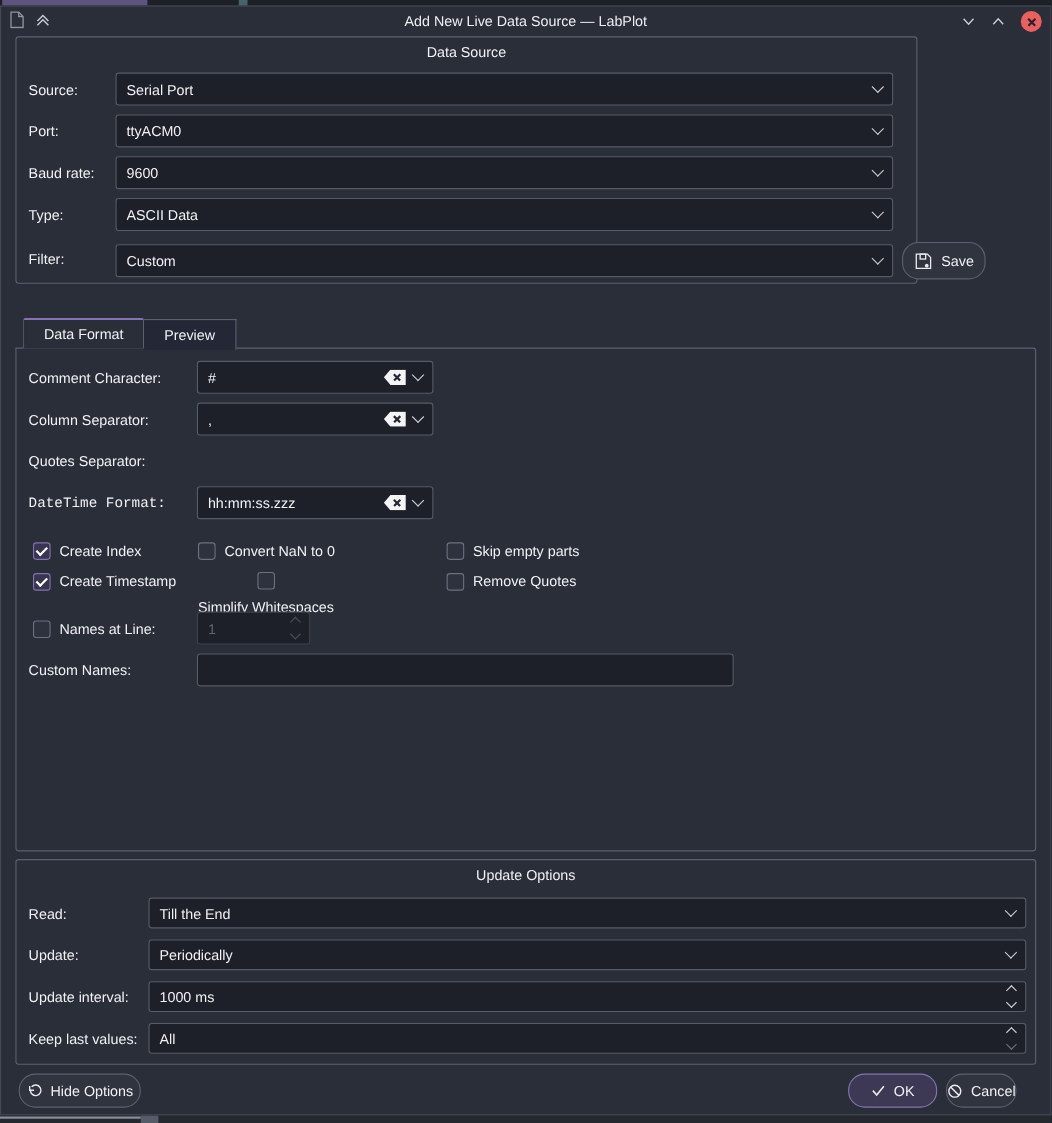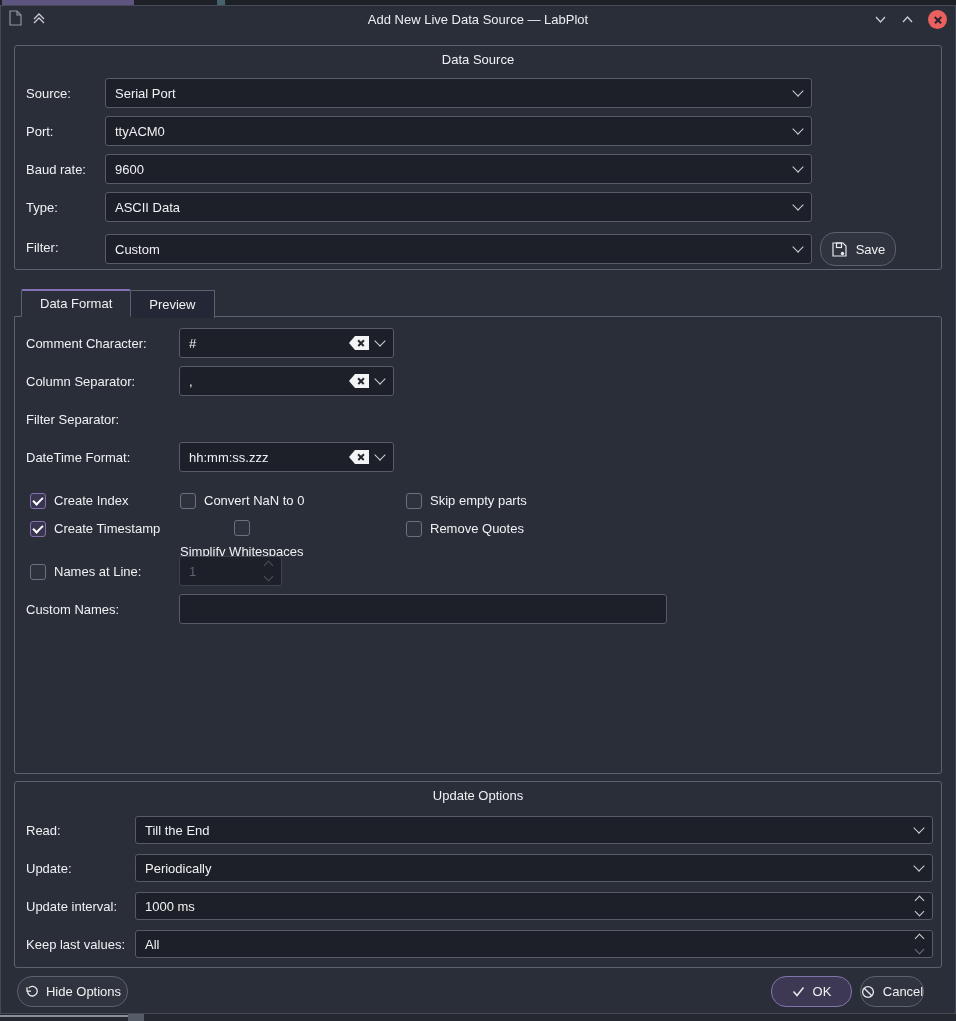--- a/index.html
+++ b/index.html
@@ -132,21 +132,21 @@
       </span>
       <span class="icon winbtn">
         <svg width="13" height="9" viewBox="0 0 13 9">
             <path d="M2 7l4.5-5L11 7" fill="none" stroke="#c9ccd3" stroke-width="1.3"></path>
           </svg>
       </span>
       <span class="closebtn"></span>
     </div>
   </div>
 
-  <div class="group" style="left:13px;top:39px;width:928px;height:225px;">
+  <div class="group" style="left:13px;top:27px;width:820px;height:225px;">
     <div class="group-title">Data Source</div>
 
     <div class="lbl" style="left:11px;top:32px;">Source:</div>
     <div class="combo" style="left:90px;top:32px;width:707px;">
       <span class="val">Serial Port</span>
       <span class="chev-down"></span>
     </div>
 
     <div class="lbl" style="left:11px;top:70px;">Port:</div>
     <div class="combo" style="left:90px;top:70px;width:707px;">
@@ -201,23 +201,23 @@
       <span class="chev-down"></span>
     </div>
 
     <div class="lbl" style="left:11px;top:49px;">Column Separator:</div>
     <div class="combo" style="left:164px;top:49px;width:215px;">
       <span class="val">,</span>
       <span class="clear-btn"></span>
       <span class="chev-down"></span>
     </div>
 
-    <div class="lbl" style="left:11px;top:87px;">Filter Separator:</div>
-
-    <div class="lbl" style="left:11px;top:125px;">DateTime Format:</div>
+    <div class="lbl" style="left:11px;top:87px;">Quotes Separator:</div>
+
+    <div class="lbl" style="left:11px;top:125px;font-family:Liberation Mono, monospace;">DateTime Format:</div>
     <div class="combo" style="left:164px;top:125px;width:215px;">
       <span class="val">hh:mm:ss.zzz</span>
       <span class="clear-btn"></span>
       <span class="chev-down"></span>
     </div>
 
     <div class="cbrow" style="left:15px;top:175px;">
       <span class="cb checked">
           <span class="tick"></span>
         </span>

